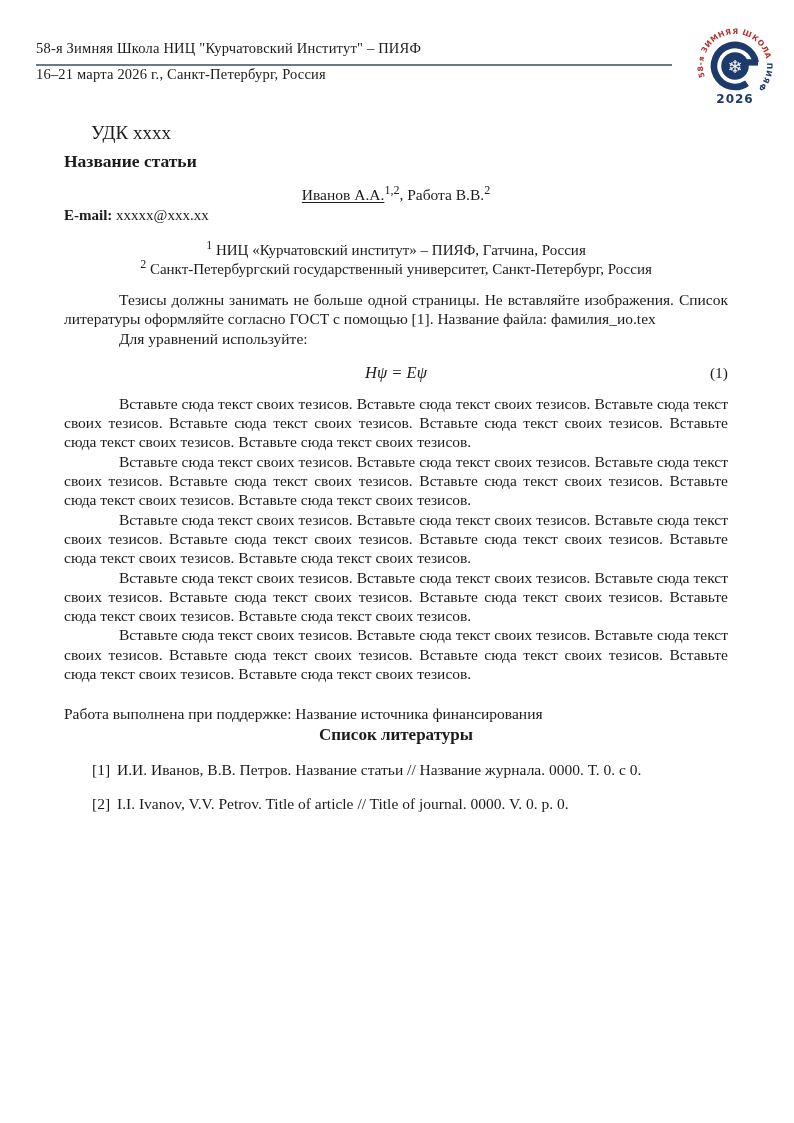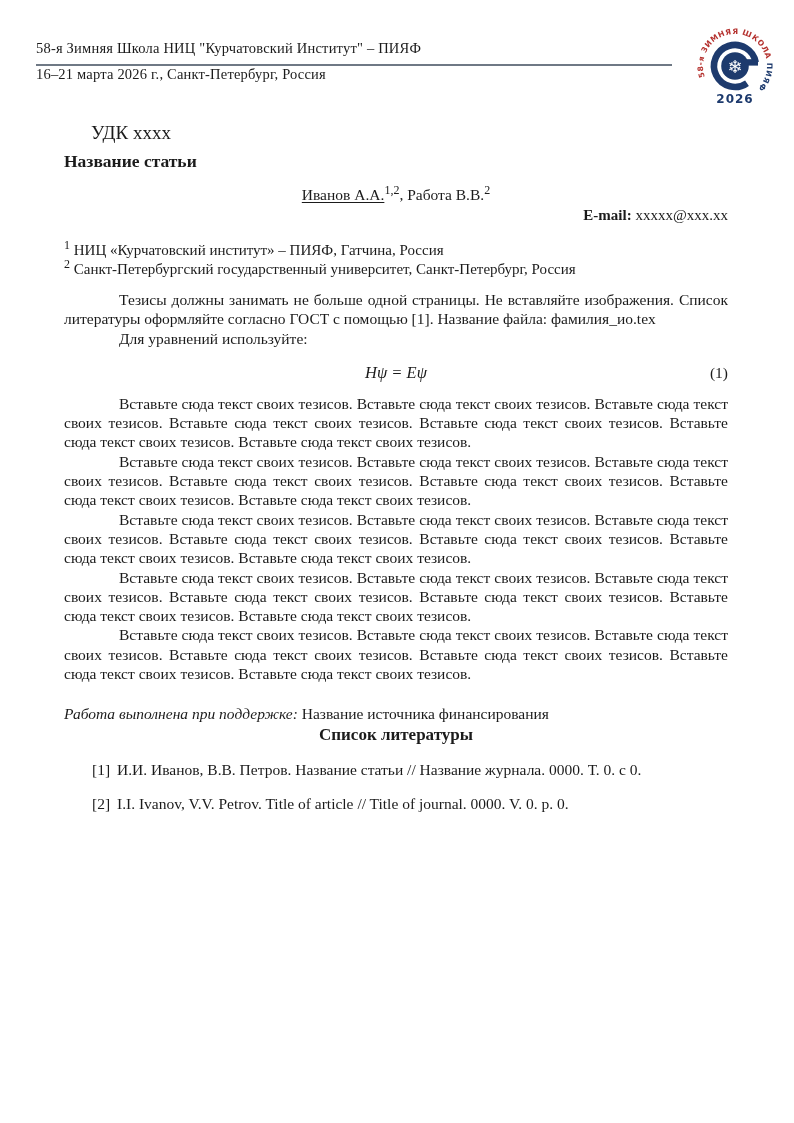--- a/index.html
+++ b/index.html
@@ -24,33 +24,33 @@
   .logo-arc-text { font-family:"DejaVu Sans","Liberation Sans",sans-serif; font-size:7.6px; font-weight:bold; letter-spacing:.55px; }
   .logo-year { font-family:"DejaVu Sans","Liberation Sans",sans-serif; font-size:12px; font-weight:bold; letter-spacing:1px; }
   .logo-flake { font-family:"DejaVu Sans",sans-serif; font-size:18px; }
   
   .content { position:absolute; left:64px; top:102px; width:664px; font-size:15.5px; }
   .udk { margin:20px 0 0 27px; font-size:19px; }
   .art-title { margin-top:7px; text-align:left; font-size:17.5px; font-weight:bold; }
   .authors { margin-top:14px; text-align:center; font-size:15.5px; }
   .authors .uline { text-decoration:underline; text-underline-offset:2px; }
   sup { font-size:12px; line-height:0; }
-  .email { margin-top:3px; text-align:right; font-size:15px; }
+  .email { margin-top:3px; text-align:left; font-size:15px; }
   .email b { font-weight:bold; }
-  .affils { margin-top:17px; font-size:15px; line-height:18.5px; }
+  .affils { margin-top:17px; text-align:center; font-size:15px; line-height:18.5px; }
   .para {
     text-align:justify; text-indent:55px; line-height:19.3px;
     hyphens:auto; -webkit-hyphens:auto;
   }
   .intro { margin-top:12px; }
   .eqrow { position:relative; margin:15px 0 7px 0; height:24px; }
   .eq-expr { position:absolute; left:0; right:0; text-align:center; font-style:italic; font-size:16.5px; }
   .eq-num { position:absolute; right:0; top:1px; font-style:normal; font-size:15.5px; }
   .funding { margin-top:22px; font-size:15.5px; }
-  .funding .lbl { font-style:italic; }
+  .funding .lbl { }
   .refs-title { margin-top:2px; text-align:center; font-size:17px; font-weight:bold; }
   .ref-item { margin-top:15px; display:flex; padding-left:28px; font-size:15.5px; line-height:19px; }
   .ref-label { flex:0 0 25px; }
   .ref-text { flex:1; }
 </style>
 </head>
 <body>
 
 <div class="page">
 

